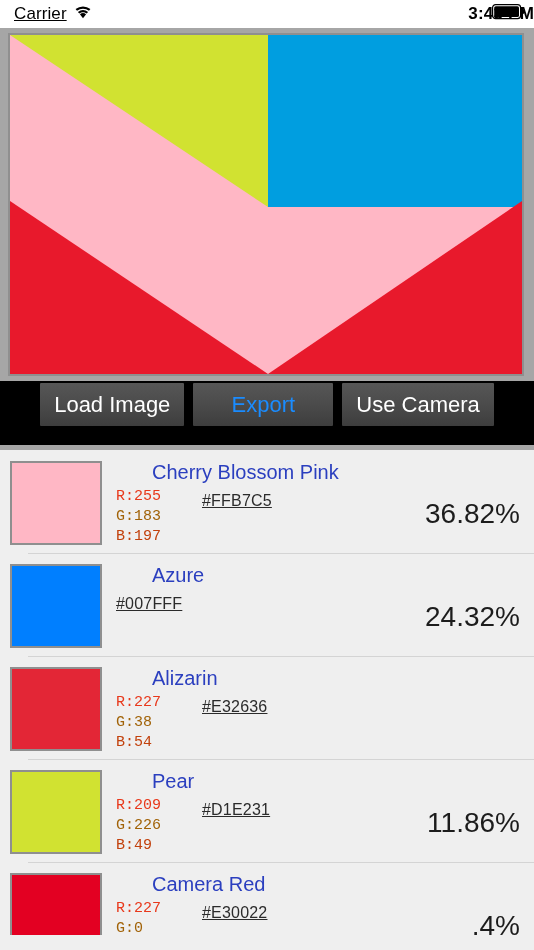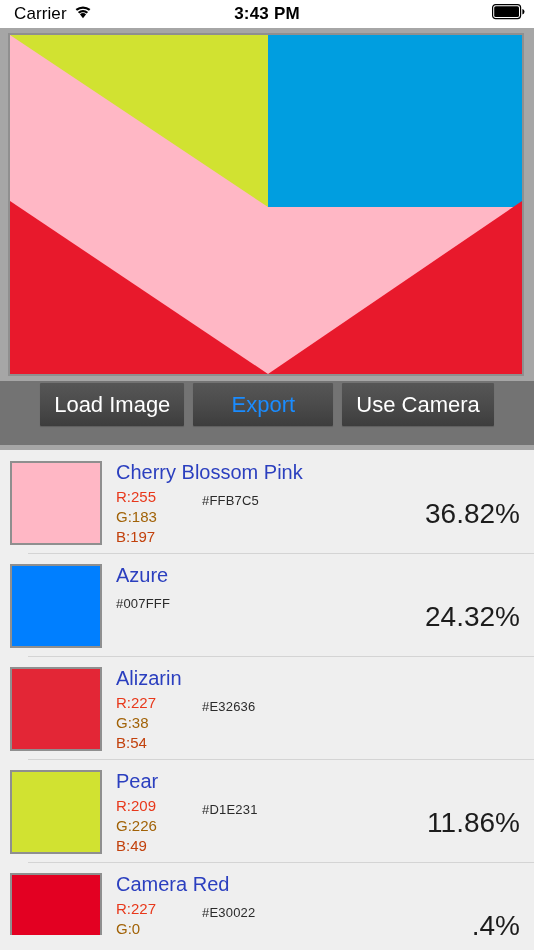--- a/index.html
+++ b/index.html
@@ -24,31 +24,32 @@
     background: #ffffff;
     display: flex;
     align-items: center;
     position: relative;
     padding: 0 8px 0 14px;
   }
   .status-left {
     display: flex;
     align-items: center;
     gap: 7px;
+    text-decoration: underline;
   }
   .carrier-label {
     font-size: 17px;
     color: #000;
     letter-spacing: 0.1px;
   }
   .wifi-icon { display: block; }
   .status-time {
     position: absolute;
     left: 0; right: 0;
-    text-align: center;
+    text-align: right;
     font-size: 17px;
     font-weight: bold;
     color: #000;
     letter-spacing: 0.2px;
     pointer-events: none;
   }
   .status-right {
     margin-left: auto;
     display: flex;
     align-items: center;
@@ -70,21 +71,21 @@
     overflow: hidden;
     background: #ffb7c5;
     position: relative;
   }
   .image-frame svg { display: block; width: 100%; height: 100%; }
 
   
   .toolbar {
     height: 69px;
     width: 100%;
-    background: #737373;
+    background: #000000;
     display: flex;
     align-items: center;
     justify-content: center;
     gap: 9px;
     border-bottom: 5px solid #a6a6a6;
     padding-bottom: 17px;
   }
   .tool-btn {
     height: 43px;
     min-width: 140px;
@@ -140,42 +141,45 @@
     position: relative;
     min-width: 0;
     height: 100%;
   }
   .color-name {
     font-size: 20px;
     color: #2b3fbf;
     line-height: 24px;
     margin-bottom: 3px;
     white-space: nowrap;
+    margin-left: 36px;
   }
   .rgb-block {
     display: inline-block;
     vertical-align: top;
     width: 86px;
   }
   .rgb-line {
     font-size: 15px;
     line-height: 20px;
     white-space: nowrap;
+    font-family: Liberation Mono, monospace;
   }
   .rgb-r { color: #e8381b; }
   .rgb-g { color: #a16207; }
   .rgb-b { color: #c2410c; }
   .hex-code {
     display: inline-block;
     vertical-align: top;
-    font-size: 13px;
+    font-size: 16px;
     color: #2b2b2b;
     line-height: 26px;
     padding-top: 1px;
     letter-spacing: 0.2px;
+    text-decoration: underline;
   }
   .percent {
     flex: 0 0 auto;
     width: 120px;
     text-align: right;
     font-size: 28px;
     color: #1c1c1c;
     align-self: center;
     padding-top: 14px;
     white-space: nowrap;

